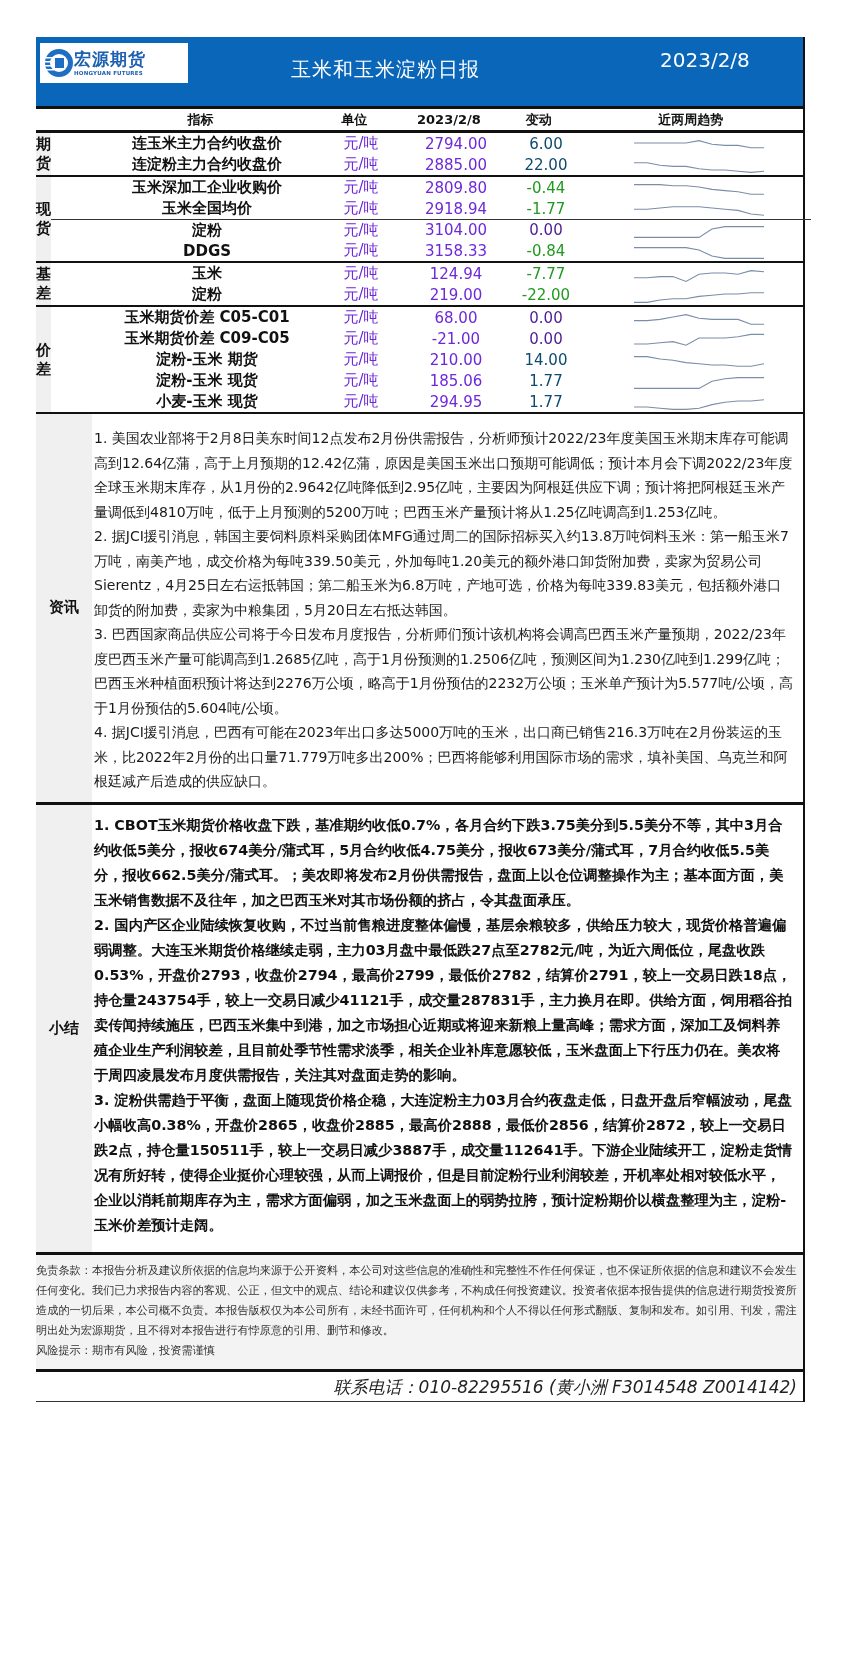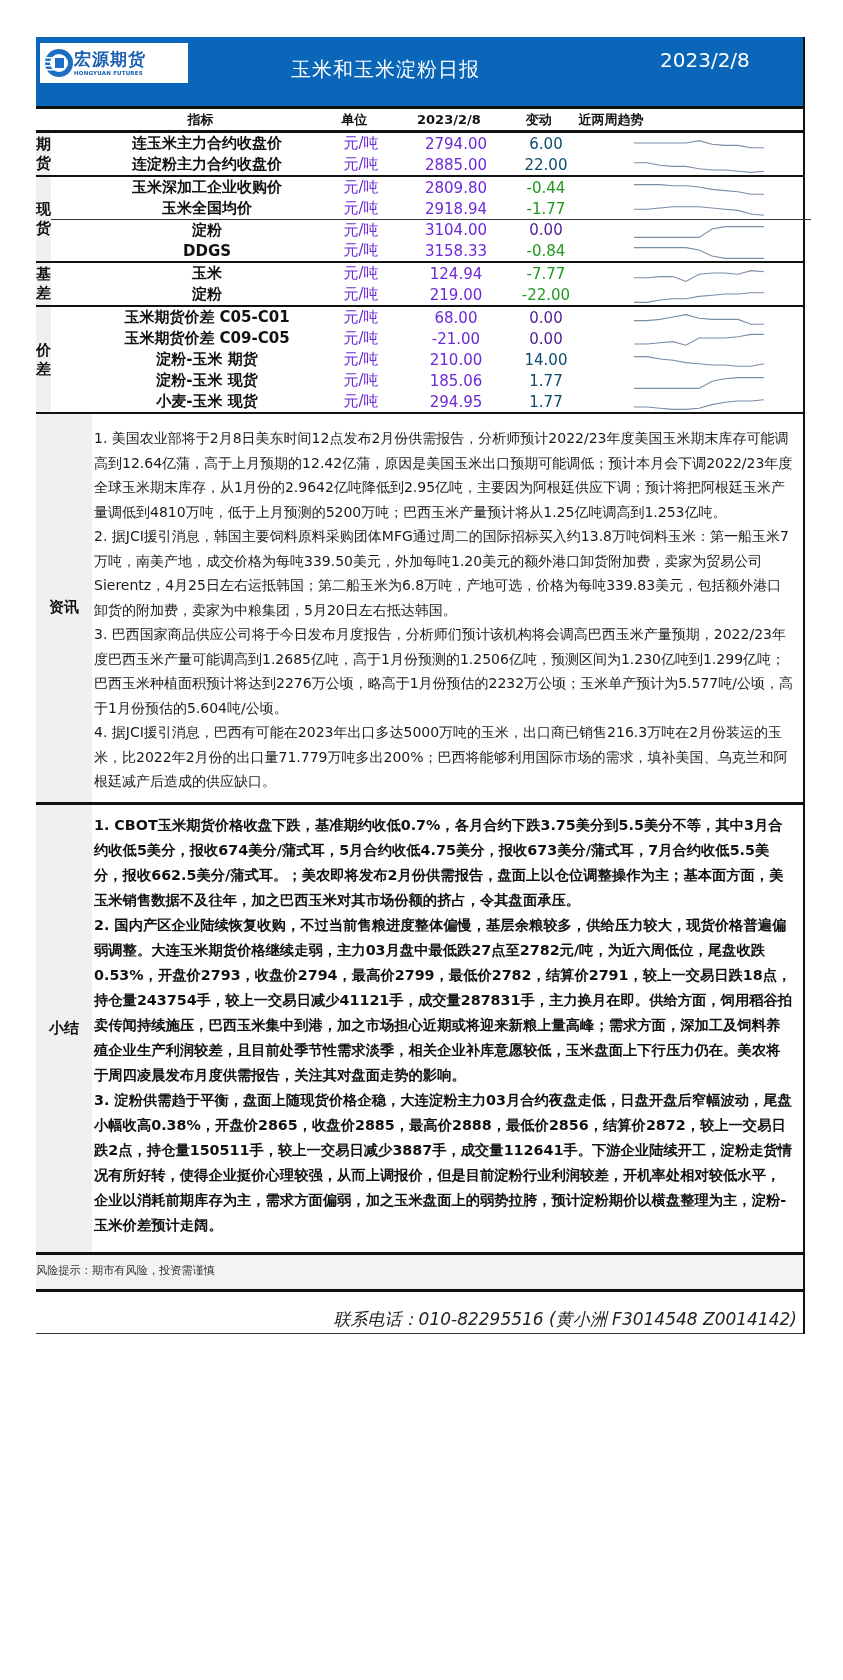--- a/index.html
+++ b/index.html
@@ -18,21 +18,21 @@
   .title { position: absolute; left: 255px; top: 19px; font-size: 20px; color: #fff; letter-spacing: 1px; }
   .date { position: absolute; left: 624px; top: 11px; font-size: 20px; color: #fff; }
 
   
   .colhead { height: 24px; display: flex; align-items: center; border-bottom: 3px solid #111; font-weight: bold; font-size: 13px; }
   .c-sec { width: 56px; }
   .c-name { width: 218px; text-align: center; }
   .c-unit { width: 90px; text-align: center; }
   .c-val { width: 100px; text-align: center; }
   .c-chg { width: 80px; text-align: center; }
-  .c-trend { width: 225px; text-align: left; }
+  .c-trend { width: 225px; text-align: center; }
 
   .section { display: flex; border-bottom: 2px solid #111; }
   .sec-label { width: 56px; background: #f0f0f0; display: flex; align-items: center; justify-content: center; font-weight: bold; font-size: 15px; }
   .sec-rows { flex: 1; }
   .row { height: 21px; display: flex; align-items: center; font-size: 15px; }
   .row .c-name { font-weight: bold; margin-left: 47px; }
   .row .c-unit, .row .c-val { color: #6d28d9; }
   .sub-divider { border-top: 1px solid #333; }
   .pos { color: #0c4a6e; }
   .neg { color: #1f9a1f; }
@@ -44,21 +44,21 @@
   
   .block { display: flex; border-bottom: 3px solid #111; }
   .block .sec-label { width: 56px; }
   .block-body { flex: 1; padding: 12px 10px 8px 2px; }
   .news p { font-size: 14px; line-height: 24.5px; color: #1a1a1a; }
   .summary p { font-size: 14.3px; line-height: 25px; font-weight: bold; color: #111; }
   .summary .block-body { padding-top: 8px; padding-bottom: 14px; }
 
   .disclaimer { background: #f3f3f3; padding: 6px 6px 8px 0; border-bottom: 3px solid #111; }
   .disclaimer p { font-size: 11.2px; line-height: 20px; color: #333; }
-  .contact { height: 30px; text-align: right; padding-right: 6px; font-style: italic; font-size: 17px; line-height: 30px; color: #222; border-bottom: 1px solid #333; margin-top: 12px; }
+  .contact { height: 30px; text-align: right; padding-right: 6px; font-style: italic; font-size: 17px; line-height: 30px; color: #222; border-bottom: 1px solid #333; }
 </style>
 </head>
 <body>
 
 <div class="sheet">
 
   <div class="header">
     <div class="logo">
       <div class="logo-mark">
         <svg width="30" height="30" viewBox="0 0 30 30">
@@ -268,17 +268,18 @@
   <div class="block summary">
     <div class="sec-label">小结</div>
     <div class="block-body" id="summary-body">
         <p>1. CBOT玉米期货价格收盘下跌，基准期约收低0.7%，各月合约下跌3.75美分到5.5美分不等，其中3月合约收低5美分，报收674美分/蒲式耳，5月合约收低4.75美分，报收673美分/蒲式耳，7月合约收低5.5美分，报收662.5美分/蒲式耳。；美农即将发布2月份供需报告，盘面上以仓位调整操作为主；基本面方面，美玉米销售数据不及往年，加之巴西玉米对其市场份额的挤占，令其盘面承压。</p>
         <p>2. 国内产区企业陆续恢复收购，不过当前售粮进度整体偏慢，基层余粮较多，供给压力较大，现货价格普遍偏弱调整。大连玉米期货价格继续走弱，主力03月盘中最低跌27点至2782元/吨，为近六周低位，尾盘收跌0.53%，开盘价2793，收盘价2794，最高价2799，最低价2782，结算价2791，较上一交易日跌18点，持仓量243754手，较上一交易日减少41121手，成交量287831手，主力换月在即。供给方面，饲用稻谷拍卖传闻持续施压，巴西玉米集中到港，加之市场担心近期或将迎来新粮上量高峰；需求方面，深加工及饲料养殖企业生产利润较差，且目前处季节性需求淡季，相关企业补库意愿较低，玉米盘面上下行压力仍在。美农将于周四凌晨发布月度供需报告，关注其对盘面走势的影响。</p>
         <p>3. 淀粉供需趋于平衡，盘面上随现货价格企稳，大连淀粉主力03月合约夜盘走低，日盘开盘后窄幅波动，尾盘小幅收高0.38%，开盘价2865，收盘价2885，最高价2888，最低价2856，结算价2872，较上一交易日跌2点，持仓量150511手，较上一交易日减少3887手，成交量112641手。下游企业陆续开工，淀粉走货情况有所好转，使得企业挺价心理较强，从而上调报价，但是目前淀粉行业利润较差，开机率处相对较低水平，企业以消耗前期库存为主，需求方面偏弱，加之玉米盘面上的弱势拉胯，预计淀粉期价以横盘整理为主，淀粉-玉米价差预计走阔。</p>
       </div>
   </div>
 
   <div class="disclaimer">
+    <p>免责条款：本报告分析及建议所依据的信息均来源于公开资料，本公司对这些信息的准确性和完整性不作任何保证，也不保证所依据的信息和建议不会发生任何变化。我们已力求报告内容的客观、公正，但文中的观点、结论和建议仅供参考，不构成任何投资建议。投资者依据本报告提供的信息进行期货投资所造成的一切后果，本公司概不负责。本报告版权仅为本公司所有，未经书面许可，任何机构和个人不得以任何形式翻版、复制和发布。如引用、刊发，需注明出处为宏源期货，且不得对本报告进行有悖原意的引用、删节和修改。</p>
     <p>风险提示：期市有风险，投资需谨慎</p>
   </div>
 
   <div class="contact">联系电话：010-82295516  (黄小洲 F3014548 Z0014142)</div>
 </div>
 
 </body></html>

